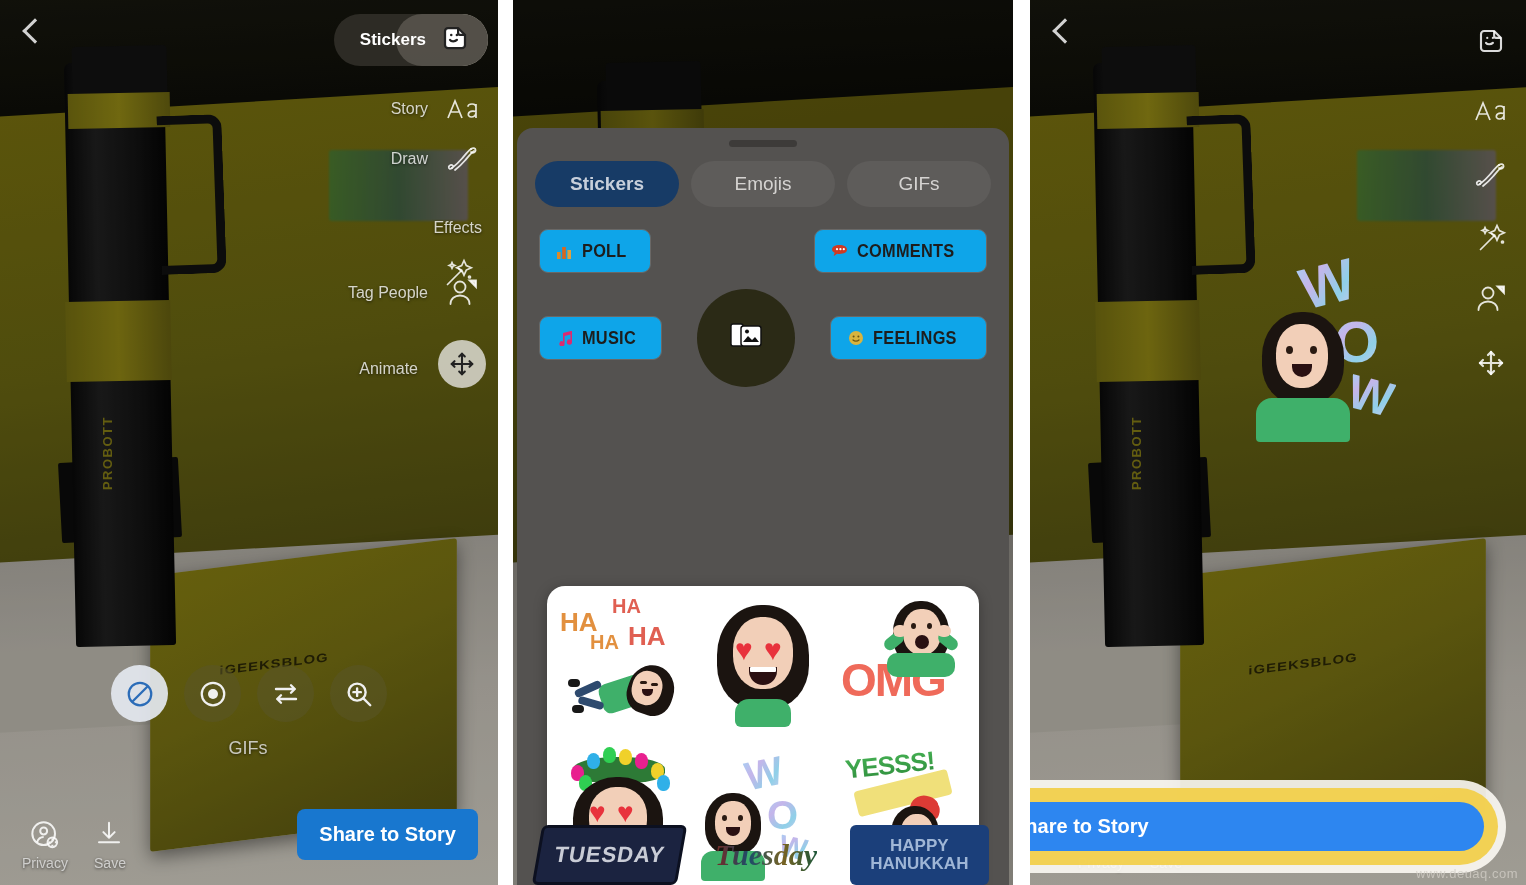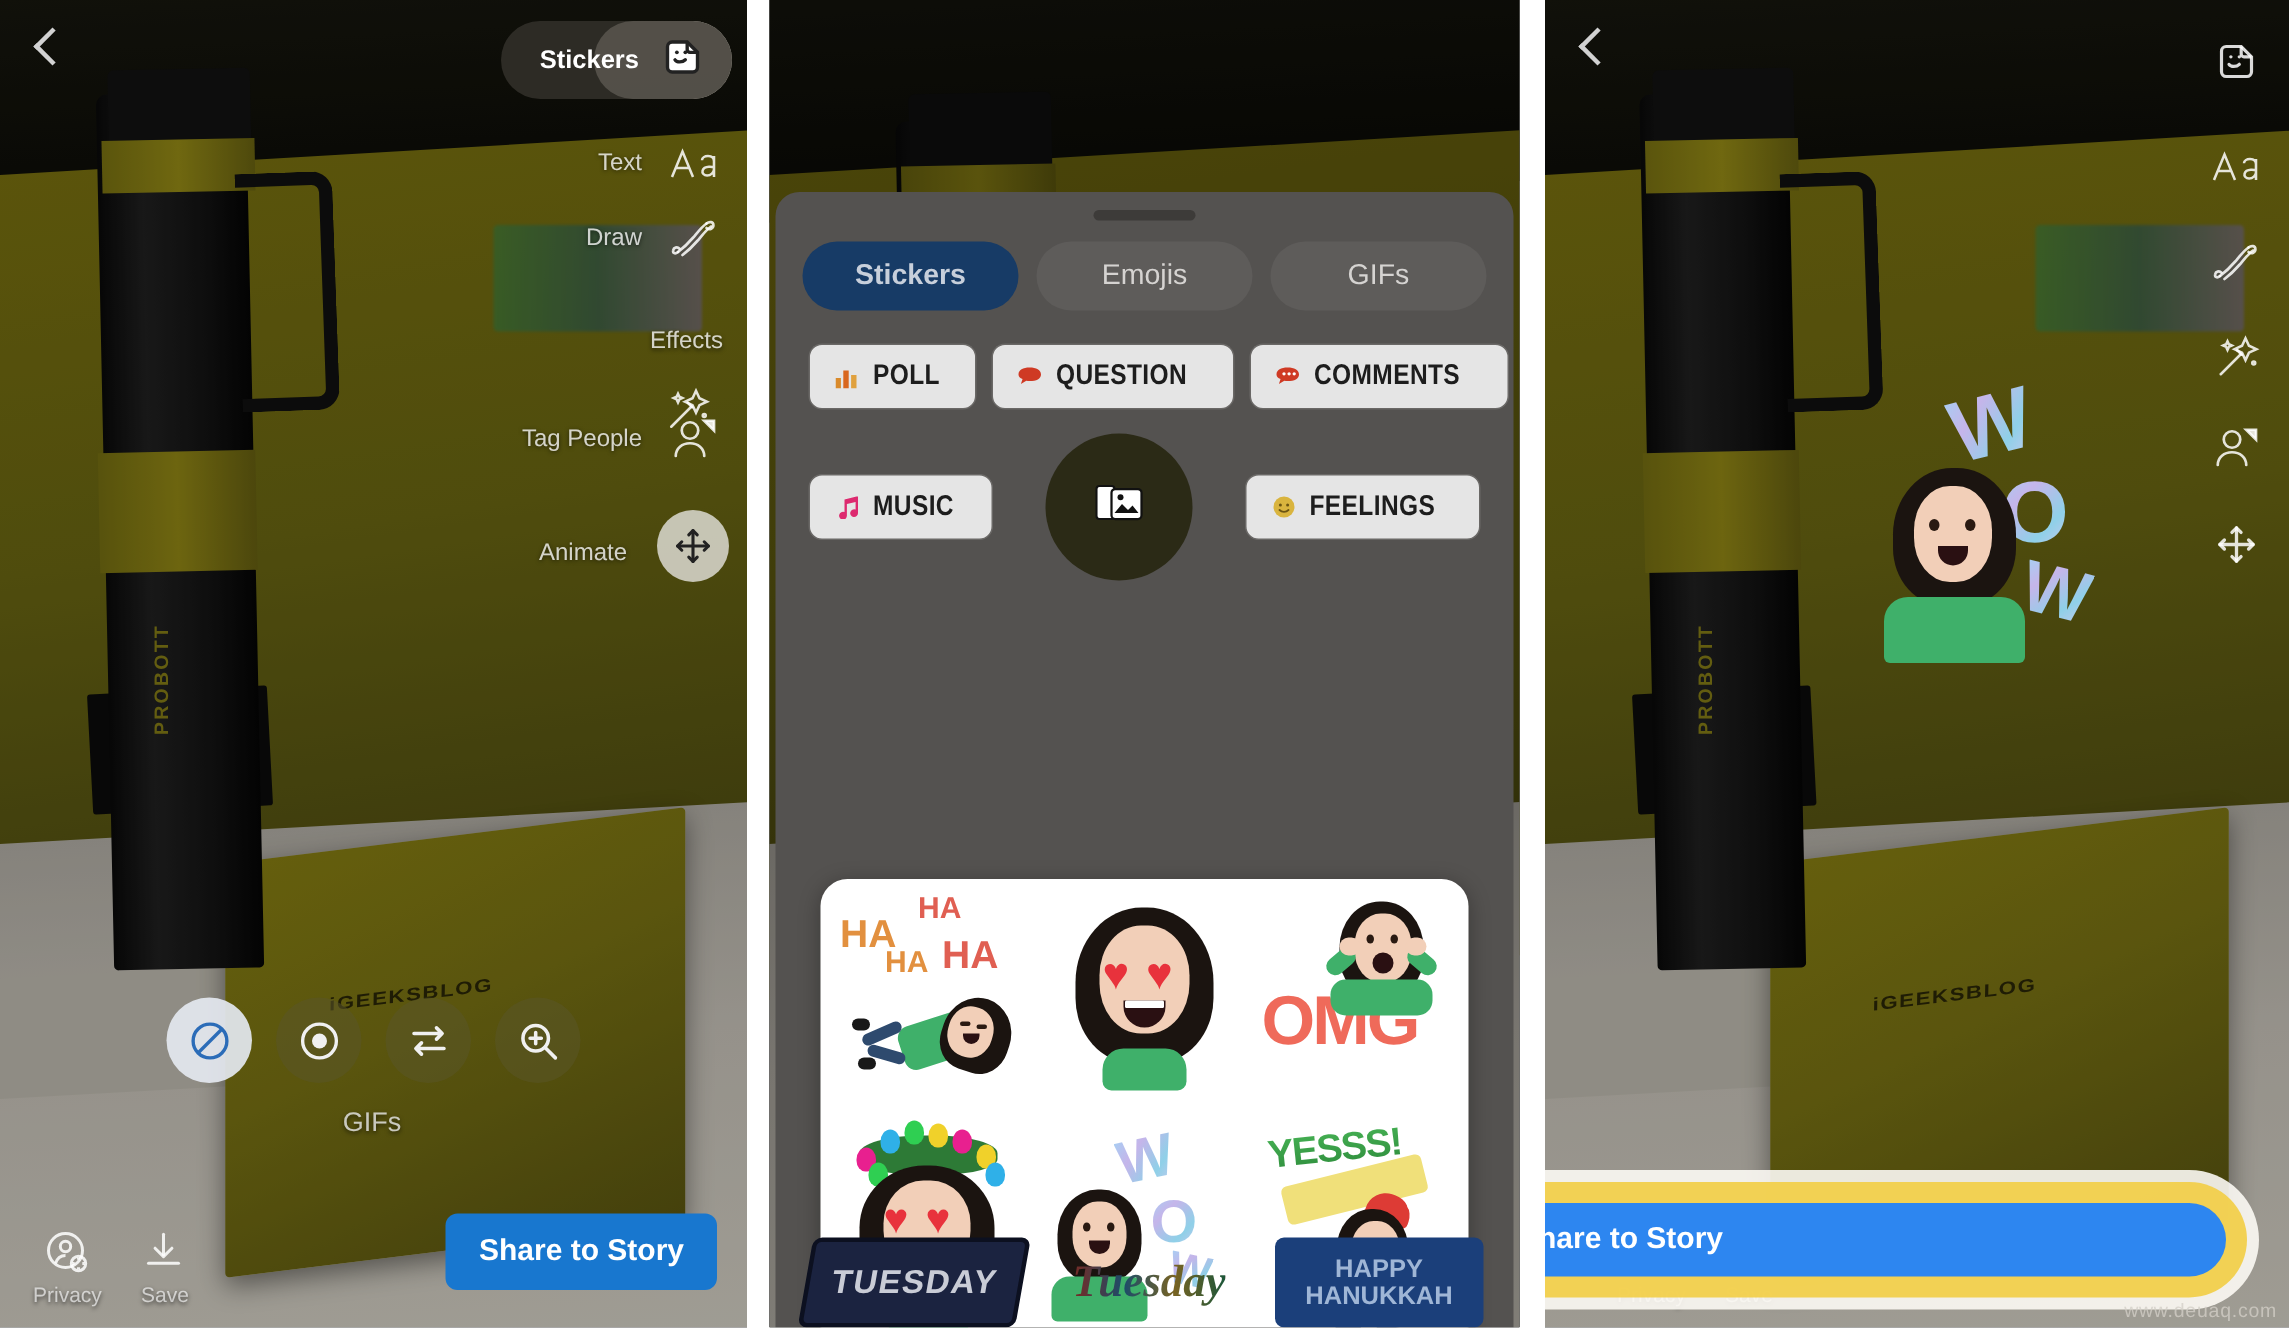--- a/index.html
+++ b/index.html
@@ -105,21 +105,21 @@
       background:#545250; border-radius:16px 16px 0 0; }
   .grabber { width:68px; height:7px; border-radius:4px; background:#3d3b39;
       margin:12px auto 0; }
   .tabs { display:flex; gap:12px; padding:14px 18px 0; }
   .tab { flex:1; text-align:center; padding:12px 0; border-radius:24px;
       background:#5e5c5a; color:#d5d3d1; font:400 19px "Liberation Sans",sans-serif; }
   .tab.active { background:#173b66; color:#c7cfdb; font-weight:700; }
 
   .chips { padding:22px 22px 0; display:flex; flex-direction:column; gap:16px; }
   .chiprow { display:flex; justify-content:space-between; align-items:center; gap:10px; }
-  .chip { background:#e5e5e5; border:1px solid #6a6866; border-radius:9px;
+  .chip { background:#0ea5e9; border:1px solid #6a6866; border-radius:9px;
       padding:10px 16px; display:flex; align-items:center; gap:8px; }
   .chip .lbl { color:#1d1d1d; font:700 19px "Liberation Sans",sans-serif;
       letter-spacing:.3px; transform:scaleX(.86); transform-origin:left center; }
   .chip-ic { width:18px; height:18px; display:flex; align-items:center; justify-content:center;
       font-size:16px; line-height:1; }
   .photo-chip { width:98px; height:98px; border-radius:50%; overflow:hidden; position:relative;
       background:#2b2a16; display:flex; align-items:center; justify-content:center; flex:0 0 auto; }
 
   .stickercard { position:absolute; left:30px; right:30px; top:458px; height:338px;
       background:#fff; border-radius:18px; box-shadow:0 3px 14px rgba(0,0,0,.3);
@@ -203,21 +203,21 @@
           <path d="M4 6.5A2.5 2.5 0 016.5 4h8l5.5 5.5v8a2.5 2.5 0 01-2.5 2.5h-11A2.5 2.5 0 014 17.5z" fill="#fff" stroke="#222"></path>
           <path d="M14.5 4v4a1.5 1.5 0 001.5 1.5h4" stroke="#222"></path>
           <circle cx="9" cy="9.5" r="1" fill="#222" stroke="none"></circle>
           <circle cx="13.5" cy="9.5" r="1" fill="#222" stroke="none"></circle>
           <path d="M8 13.5c1 1.5 4 1.5 5.5 0" stroke="#222" stroke-linecap="round"></path>
         </svg>
       </span>
     </div>
 
     <div class="sideitem" style="top:90px;">
-      <span class="lbl">Text</span>
+      <span class="lbl">Story</span>
       <span class="sideicon">
         <svg width="34" height="26" viewBox="0 0 34 26" fill="none" stroke="currentColor" stroke-width="1.7">
           <path d="M2 22L9 5l7 17M4.6 16h8.8"></path>
           <path d="M30 11.5c0-2.4-1.8-3.5-4-3.5s-4 1.2-4 2.8M30 8v14M30 15.5c0 0-6.5-1.5-7.6 2.2-.5 1.7.9 3.3 3 3.3 2.4 0 4.6-1.9 4.6-4.2"></path>
         </svg>
       </span>
     </div>
     <div class="sideitem" style="top:140px;">
       <span class="lbl">Draw</span>
       <span class="sideicon">
@@ -346,28 +346,20 @@
         <div class="chiprow">
           <div class="chip">
             <span class="chip-ic">
               <svg width="16" height="15" viewBox="0 0 16 15">
                   <rect x="0" y="8" width="3.6" height="7" fill="#d98a2b"></rect>
                   <rect x="5.2" y="3" width="3.6" height="12" fill="#d9671f"></rect>
                   <rect x="10.4" y="6" width="3.6" height="9" fill="#e0a13e"></rect>
                 </svg>
             </span>
             <span class="lbl">POLL</span>
-          </div>
-          <div class="chip">
-            <span class="chip-ic">
-              <svg width="17" height="15" viewBox="0 0 17 15">
-                  <path d="M1 5.6C1 2.7 4 1 8.4 1S16 2.7 16 5.6 13 10 8.4 10c-.8 0-1.5 0-2.2-.2L2.6 12l1.1-3.3C2 8 1 6.9 1 5.6z" fill="#cf3a24"></path>
-                </svg>
-            </span>
-            <span class="lbl">QUESTION</span>
           </div>
           <div class="chip">
             <span class="chip-ic">
               <svg width="18" height="15" viewBox="0 0 18 15">
                   <path d="M1 5.6C1 2.7 4 1 8.4 1S16 2.7 16 5.6 13 10 8.4 10c-.8 0-1.5 0-2.2-.2L2.6 12l1.1-3.3C2 8 1 6.9 1 5.6z" fill="#cf3a24"></path>
                   <circle cx="6" cy="5.2" r="1.1" fill="#fff"></circle>
                   <circle cx="9.4" cy="5.2" r="1.1" fill="#fff"></circle>
                   <circle cx="12.8" cy="5.2" r="1.1" fill="#fff"></circle>
                 </svg>
             </span>

